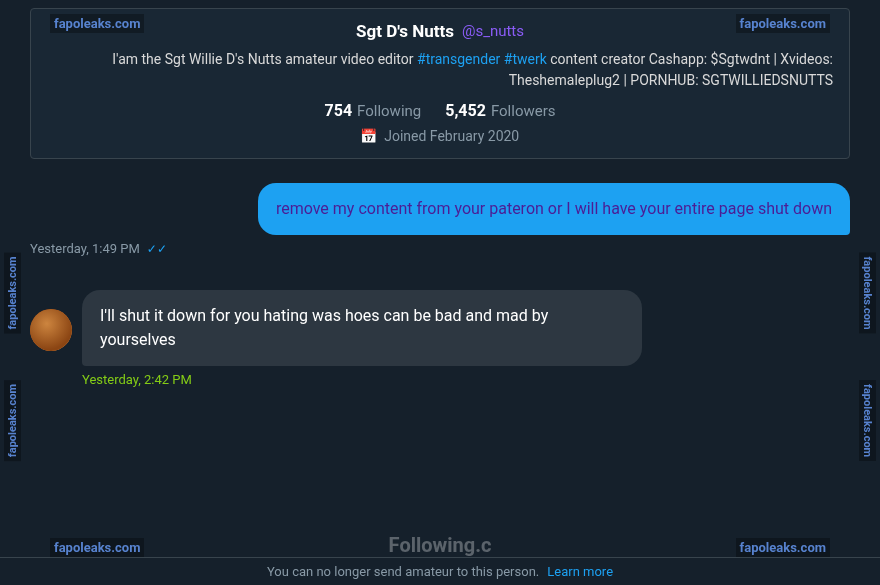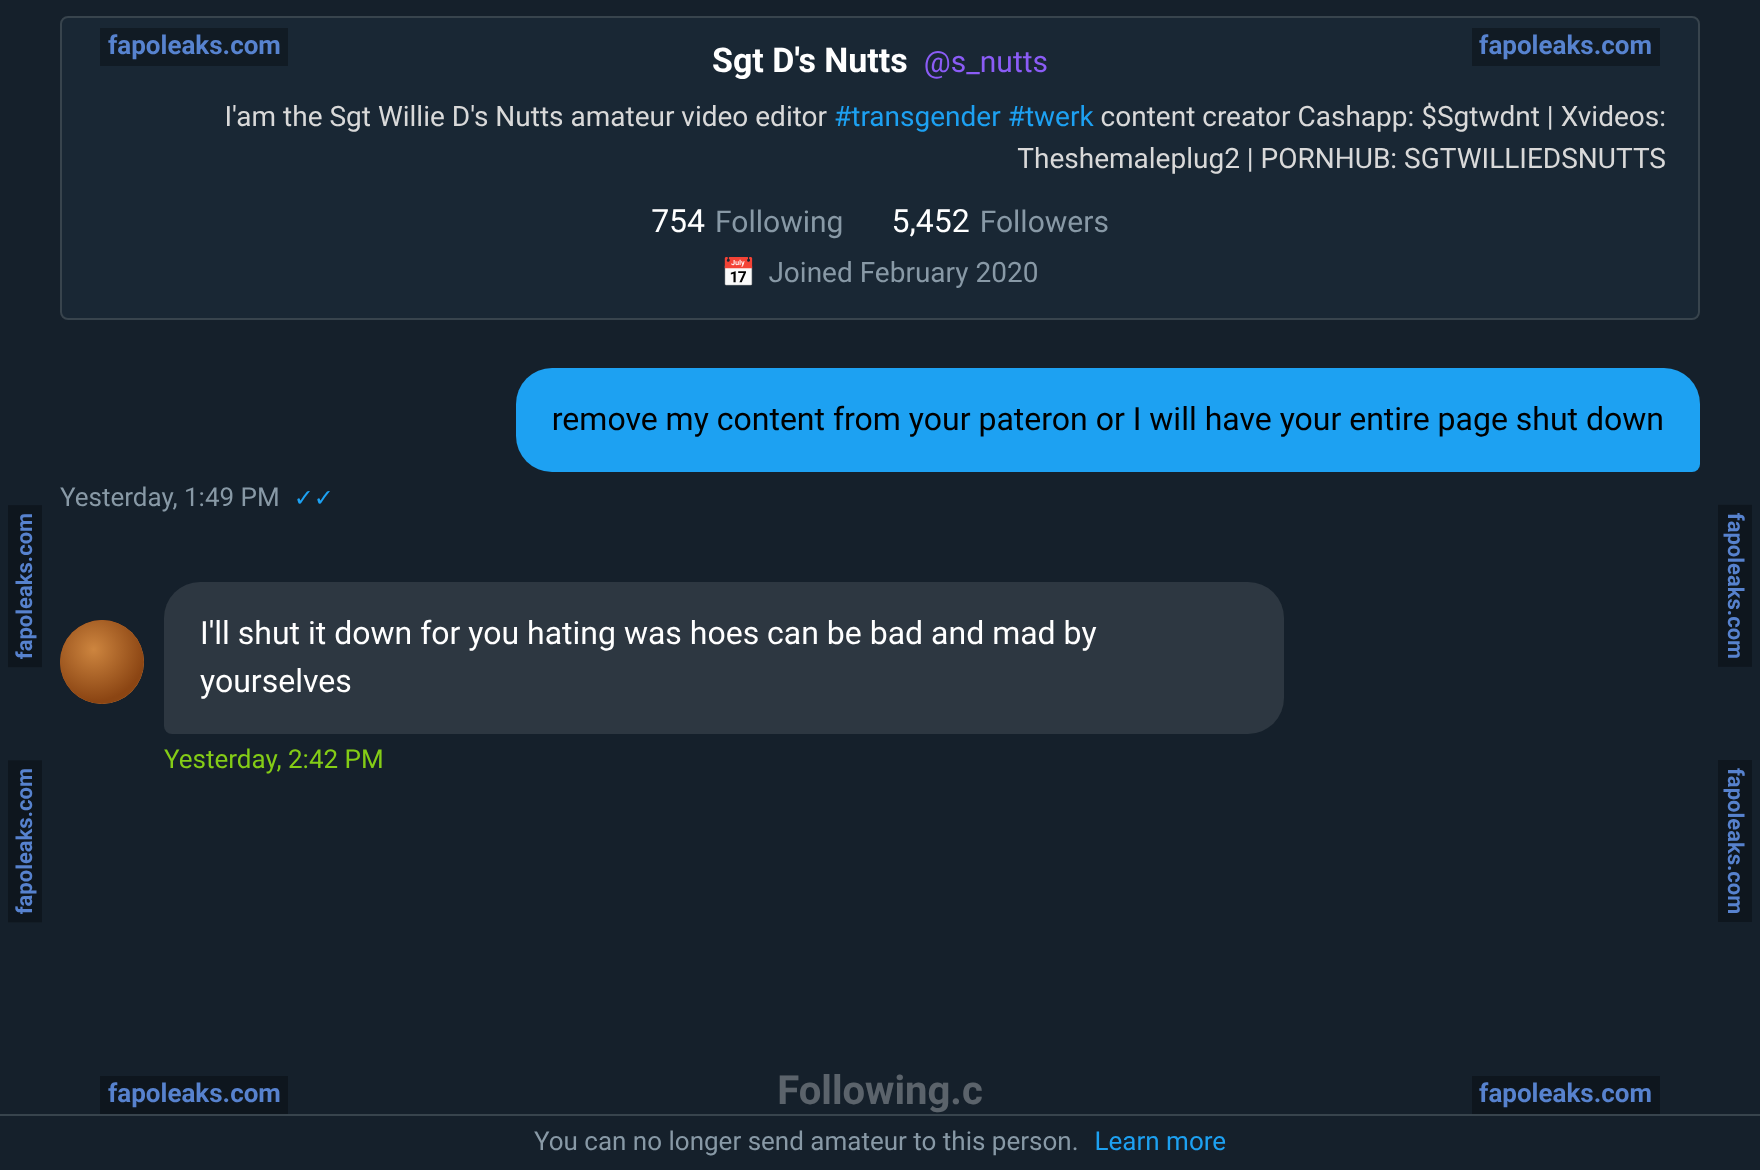--- a/index.html
+++ b/index.html
@@ -123,21 +123,21 @@
 
     .stat-item {
       display: flex;
       align-items: center;
       gap: 5px;
     }
 
     .stat-number {
       color: #ffffff;
       font-size: 16px;
-      font-weight: normal;
+      font-weight: bold;
     }
 
     .stat-label {
       color: #8899a6;
       font-size: 15px;
     }
 
     .joined-row {
       display: flex;
       align-items: center;
@@ -157,21 +157,21 @@
 
     
     .message-sent-wrapper {
       display: flex;
       justify-content: flex-end;
       margin-bottom: 6px;
     }
 
     .message-sent {
       background: #1da1f2;
-      color: #000000;
+      color: #4c1d95;
       border-radius: 18px 18px 4px 18px;
       padding: 14px 18px;
       max-width: 600px;
       font-size: 16px;
       line-height: 1.5;
     }
 
     .timestamp-right {
       text-align: left;
       color: #8899a6;

